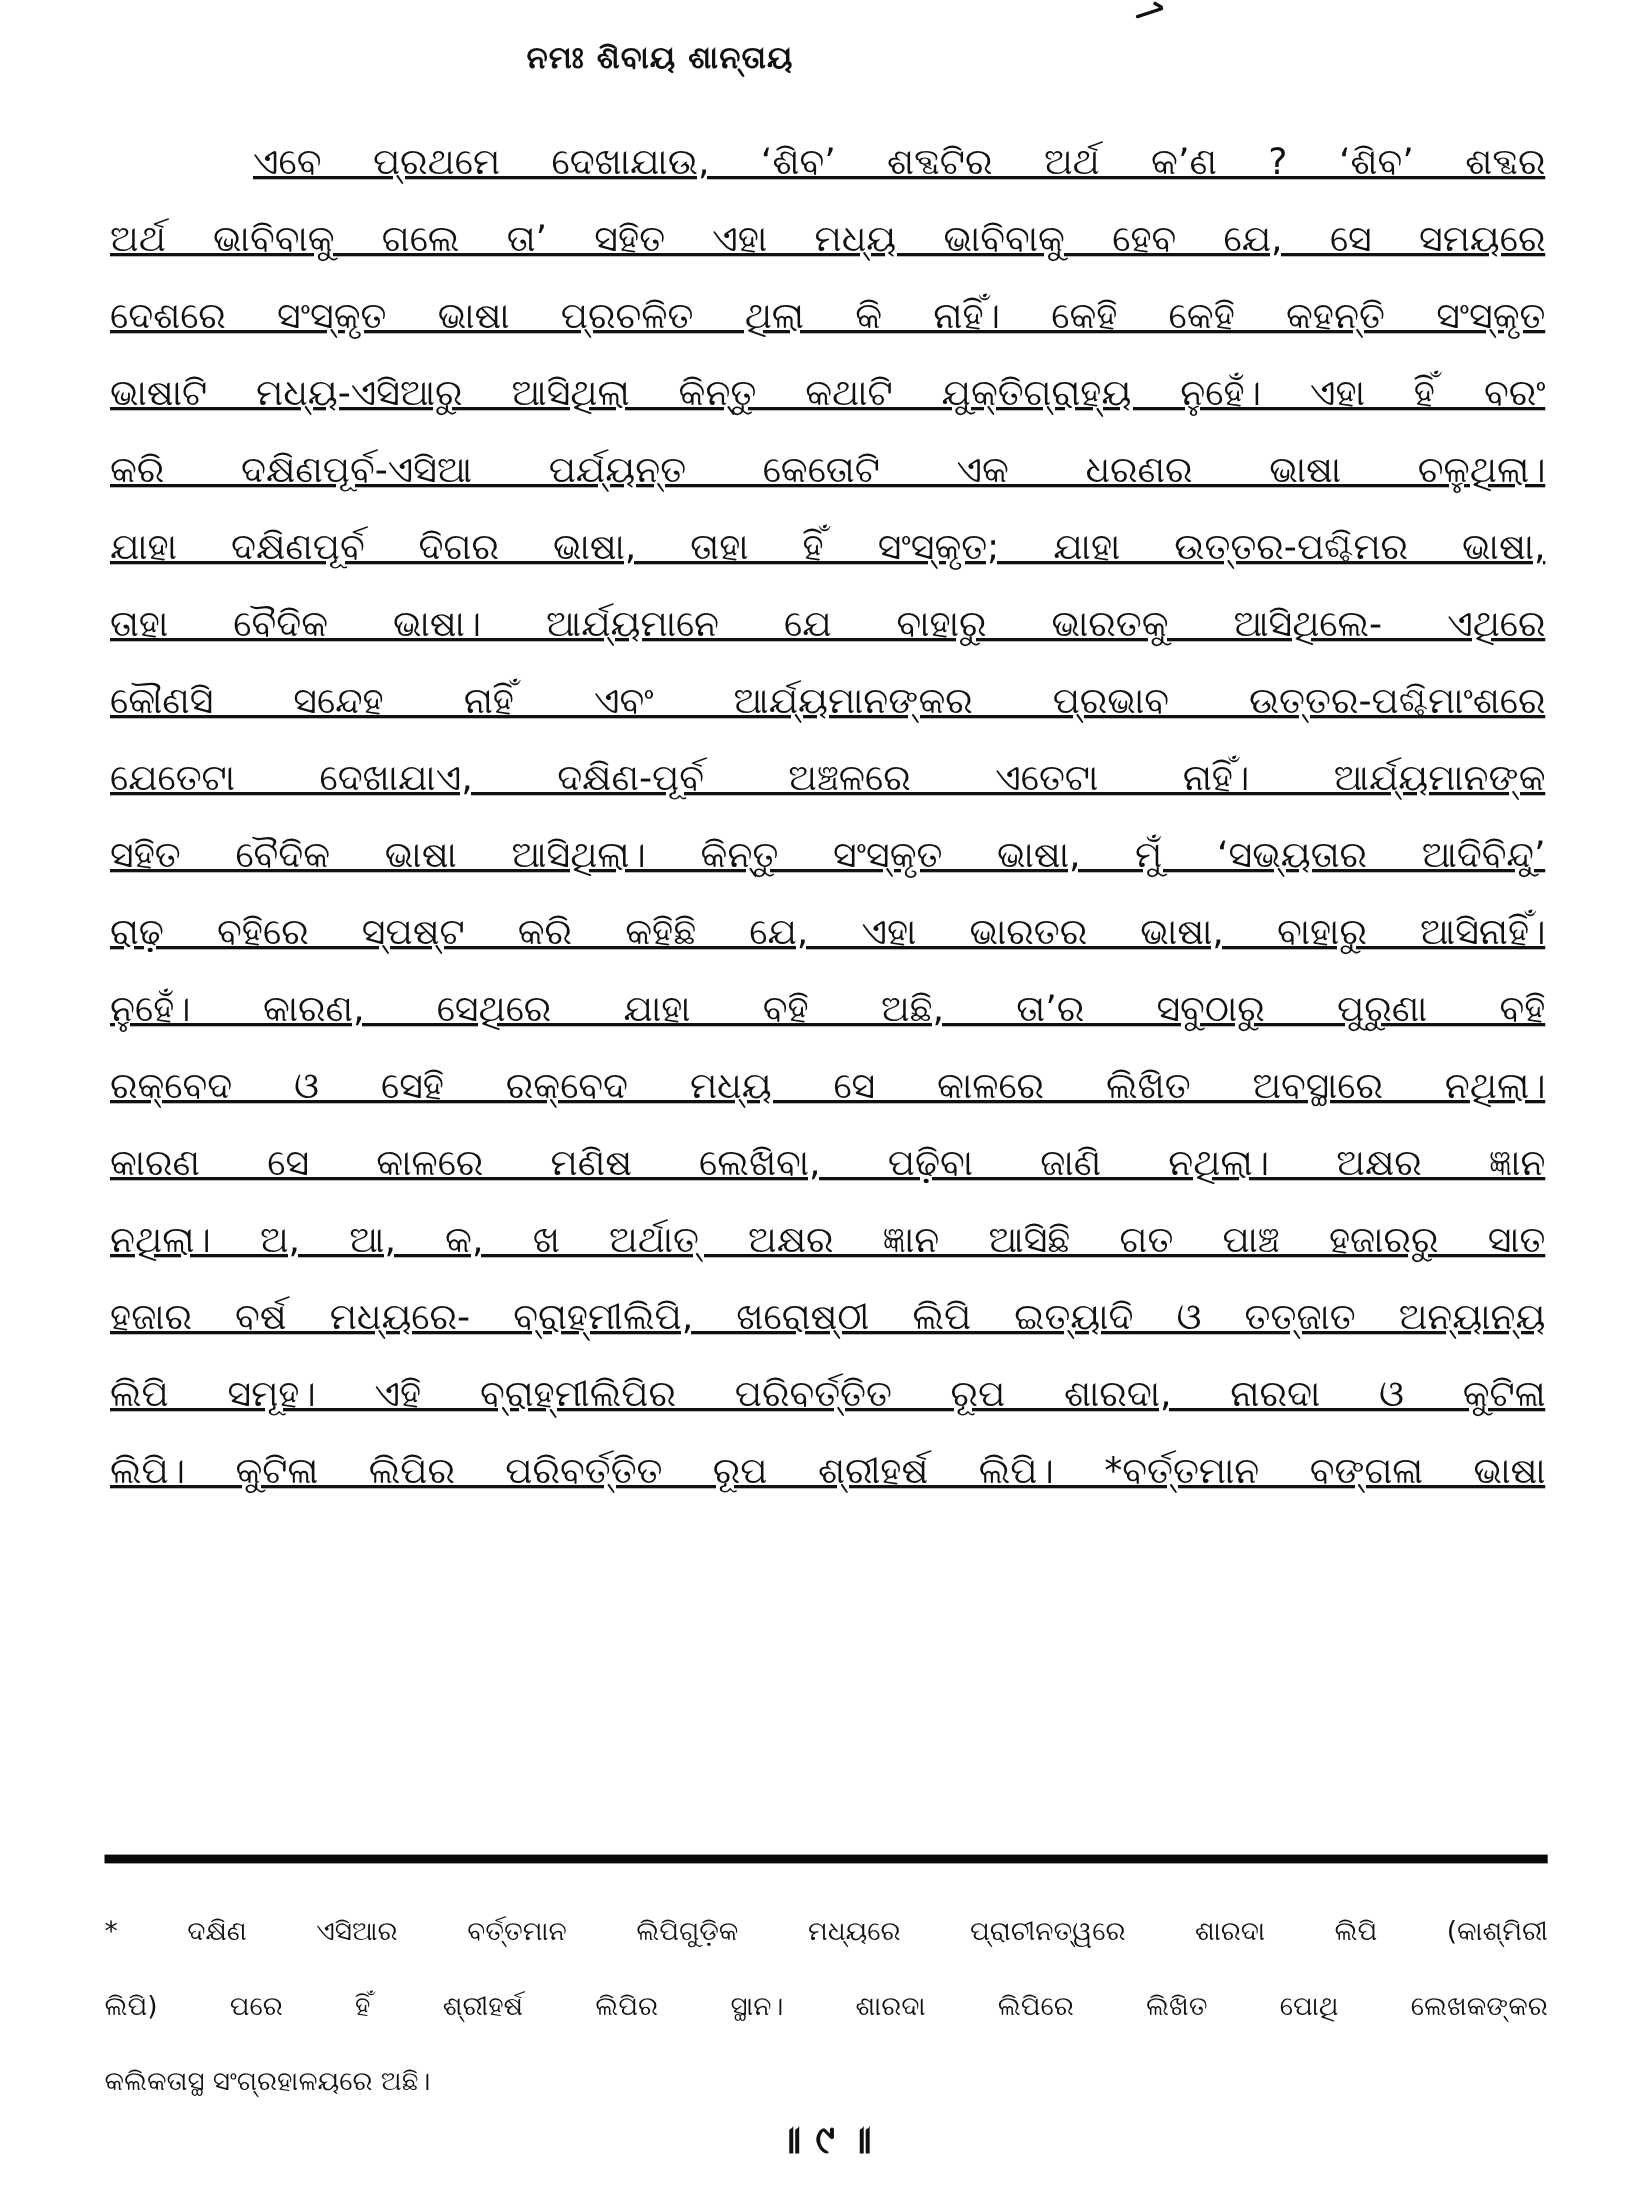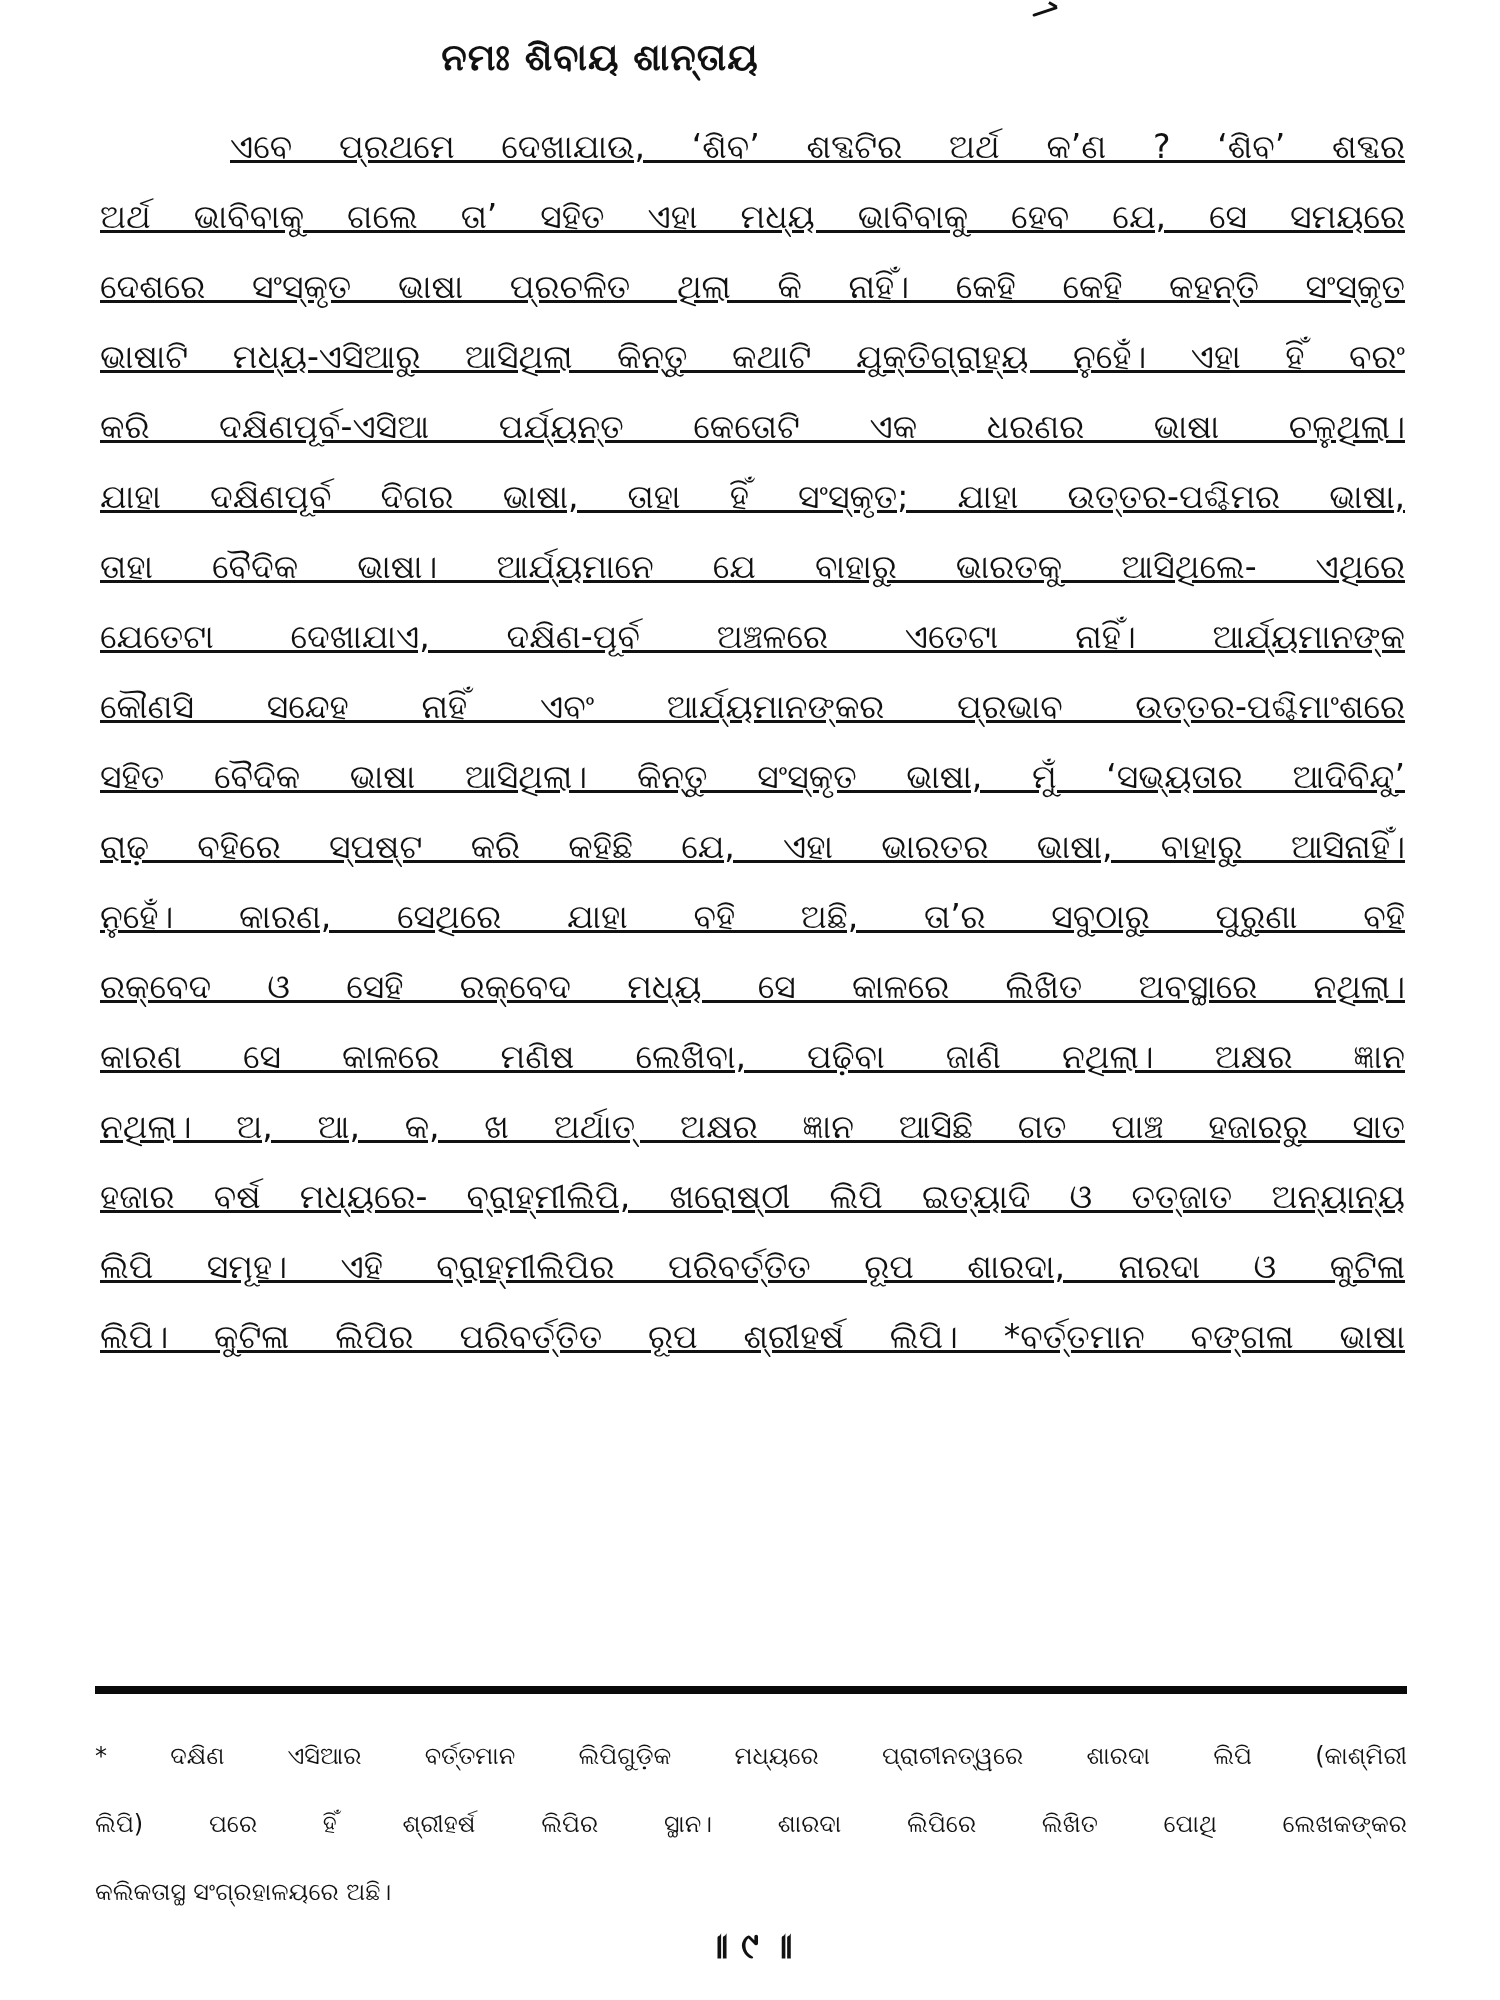--- a/index.html
+++ b/index.html
@@ -14,21 +14,21 @@
     background: #ffffff;
     color: #111111;
     font-family: "DejaVu Sans", sans-serif;
     overflow: hidden;
   }
   .header {
     position: absolute;
     top: 36px;
     left: 600px;
     transform: translateX(-50%);
-    font-size: 37px;
+    font-size: 28px;
     font-weight: bold;
     white-space: nowrap;
     letter-spacing: 1px;
   }
   .corner-mark {
     position: absolute;
     top: 10px;
     left: 1032px;
     width: 26px;
     height: 3px;
@@ -114,22 +114,22 @@
   <div class="corner-mark"></div>
 
   <div class="body-text">
     <div class="bline indent">ଏବେ ପ୍ରଥମେ ଦେଖାଯାଉ, ‘ଶିବ’ ଶବ୍ଦଟିର ଅର୍ଥ କ’ଣ ? ‘ଶିବ’ ଶବ୍ଦର</div>
     <div class="bline">ଅର୍ଥ ଭାବିବାକୁ ଗଲେ ତା’ ସହିତ ଏହା ମଧ୍ୟ ଭାବିବାକୁ ହେବ ଯେ, ସେ ସମୟରେ</div>
     <div class="bline">ଦେଶରେ ସଂସ୍କୃତ ଭାଷା ପ୍ରଚଳିତ ଥିଲା କି ନାହିଁ। କେହି କେହି କହନ୍ତି ସଂସ୍କୃତ</div>
     <div class="bline">ଭାଷାଟି ମଧ୍ୟ-ଏସିଆରୁ ଆସିଥିଲା କିନ୍ତୁ କଥାଟି ଯୁକ୍ତିଗ୍ରାହ୍ୟ ନୁହେଁ। ଏହା ହିଁ ବରଂ</div>
     <div class="bline">କରି ଦକ୍ଷିଣପୂର୍ବ-ଏସିଆ ପର୍ଯ୍ୟନ୍ତ କେତୋଟି ଏକ ଧରଣର ଭାଷା ଚଳୁଥିଲା।</div>
     <div class="bline">ଯାହା ଦକ୍ଷିଣପୂର୍ବ ଦିଗର ଭାଷା, ତାହା ହିଁ ସଂସ୍କୃତ; ଯାହା ଉତ୍ତର-ପଶ୍ଚିମର ଭାଷା,</div>
     <div class="bline">ତାହା ବୈଦିକ ଭାଷା। ଆର୍ଯ୍ୟମାନେ ଯେ ବାହାରୁ ଭାରତକୁ ଆସିଥିଲେ- ଏଥିରେ</div>
+    <div class="bline">କୌଣସି ସନ୍ଦେହ ନାହିଁ ଏବଂ ଆର୍ଯ୍ୟମାନଙ୍କର ପ୍ରଭାବ ଉତ୍ତର-ପଶ୍ଚିମାଂଶରେ</div>
     <div class="bline">ଯେତେଟା ଦେଖାଯାଏ, ଦକ୍ଷିଣ-ପୂର୍ବ ଅଞ୍ଚଳରେ ଏତେଟା ନାହିଁ। ଆର୍ଯ୍ୟମାନଙ୍କ</div>
-    <div class="bline">କୌଣସି ସନ୍ଦେହ ନାହିଁ ଏବଂ ଆର୍ଯ୍ୟମାନଙ୍କର ପ୍ରଭାବ ଉତ୍ତର-ପଶ୍ଚିମାଂଶରେ</div>
     <div class="bline">ସହିତ ବୈଦିକ ଭାଷା ଆସିଥିଲା। କିନ୍ତୁ ସଂସ୍କୃତ ଭାଷା, ମୁଁ ‘ସଭ୍ୟତାର ଆଦିବିନ୍ଦୁ’</div>
     <div class="bline">ରାଢ଼ ବହିରେ ସ୍ପଷ୍ଟ କରି କହିଛି ଯେ, ଏହା ଭାରତର ଭାଷା, ବାହାରୁ ଆସିନାହିଁ।</div>
     <div class="bline">ନୁହେଁ। କାରଣ, ସେଥିରେ ଯାହା ବହି ଅଛି, ତା’ର ସବୁଠାରୁ ପୁରୁଣା ବହି</div>
     <div class="bline">ରକ୍‌ବେଦ ଓ ସେହି ରକ୍‌ବେଦ ମଧ୍ୟ ସେ କାଳରେ ଲିଖିତ ଅବସ୍ଥାରେ ନଥିଲା।</div>
     <div class="bline">କାରଣ ସେ କାଳରେ ମଣିଷ ଲେଖିବା, ପଢ଼ିବା ଜାଣି ନଥିଲା। ଅକ୍ଷର ଜ୍ଞାନ</div>
     <div class="bline">ନଥିଲା। ଅ, ଆ, କ, ଖ ଅର୍ଥାତ୍ ଅକ୍ଷର ଜ୍ଞାନ ଆସିଛି ଗତ ପାଞ୍ଚ ହଜାରରୁ ସାତ</div>
     <div class="bline">ହଜାର ବର୍ଷ ମଧ୍ୟରେ- ବ୍ରାହ୍ମୀଲିପି, ଖରୋଷ୍ଠୀ ଲିପି ଇତ୍ୟାଦି ଓ ତତ୍‌ଜାତ ଅନ୍ୟାନ୍ୟ</div>
     <div class="bline">ଲିପି ସମୂହ। ଏହି ବ୍ରାହ୍ମୀଲିପିର ପରିବର୍ତ୍ତିତ ରୂପ ଶାରଦା, ନାରଦା ଓ କୁଟିଳା</div>
     <div class="bline">ଲିପି। କୁଟିଳା ଲିପିର ପରିବର୍ତ୍ତିତ ରୂପ ଶ୍ରୀହର୍ଷ ଲିପି। *ବର୍ତ୍ତମାନ ବଙ୍ଗଳା ଭାଷା</div>
   </div>

